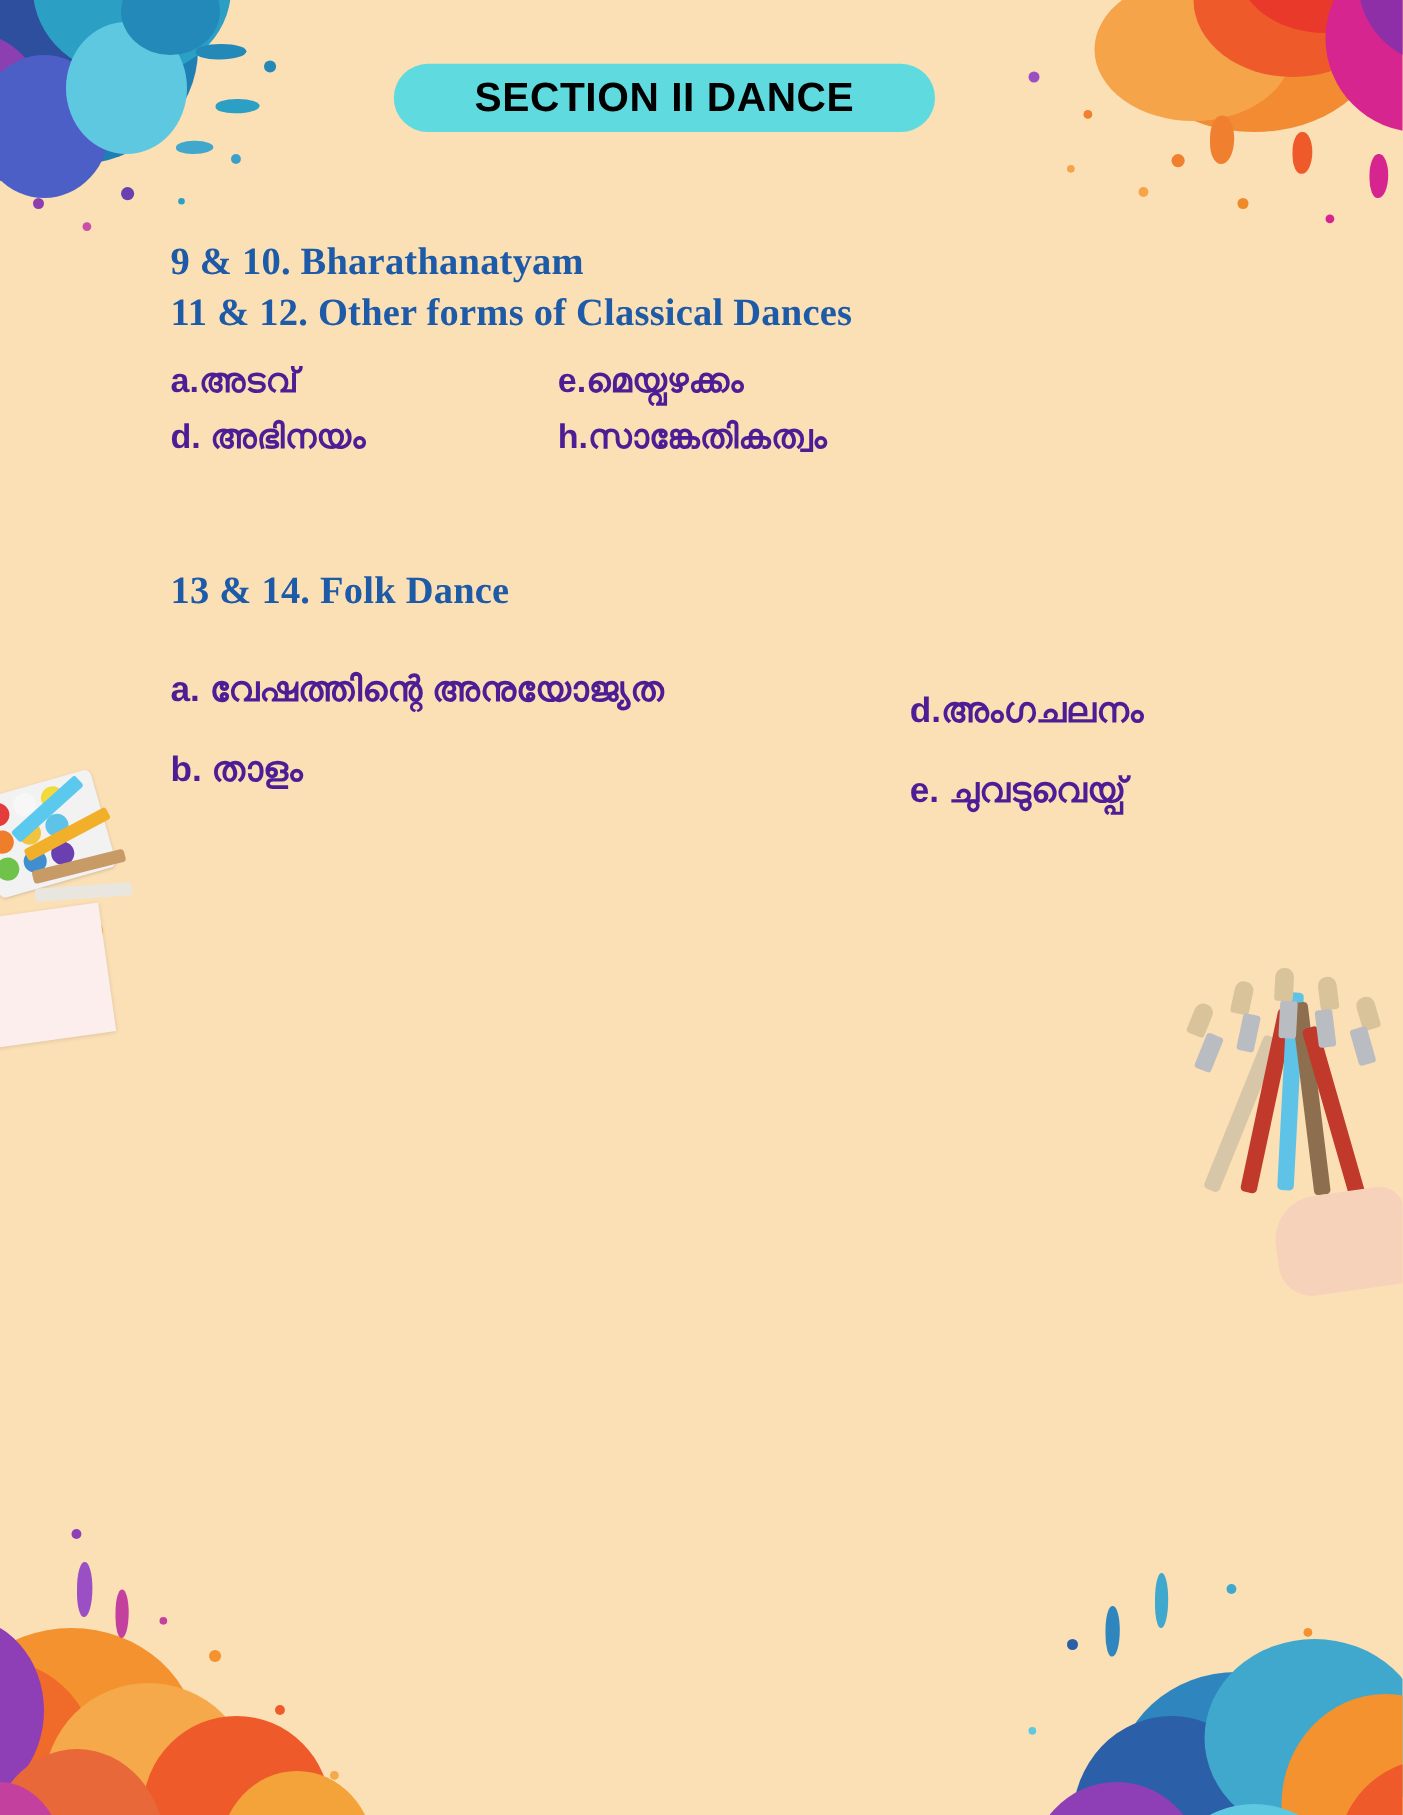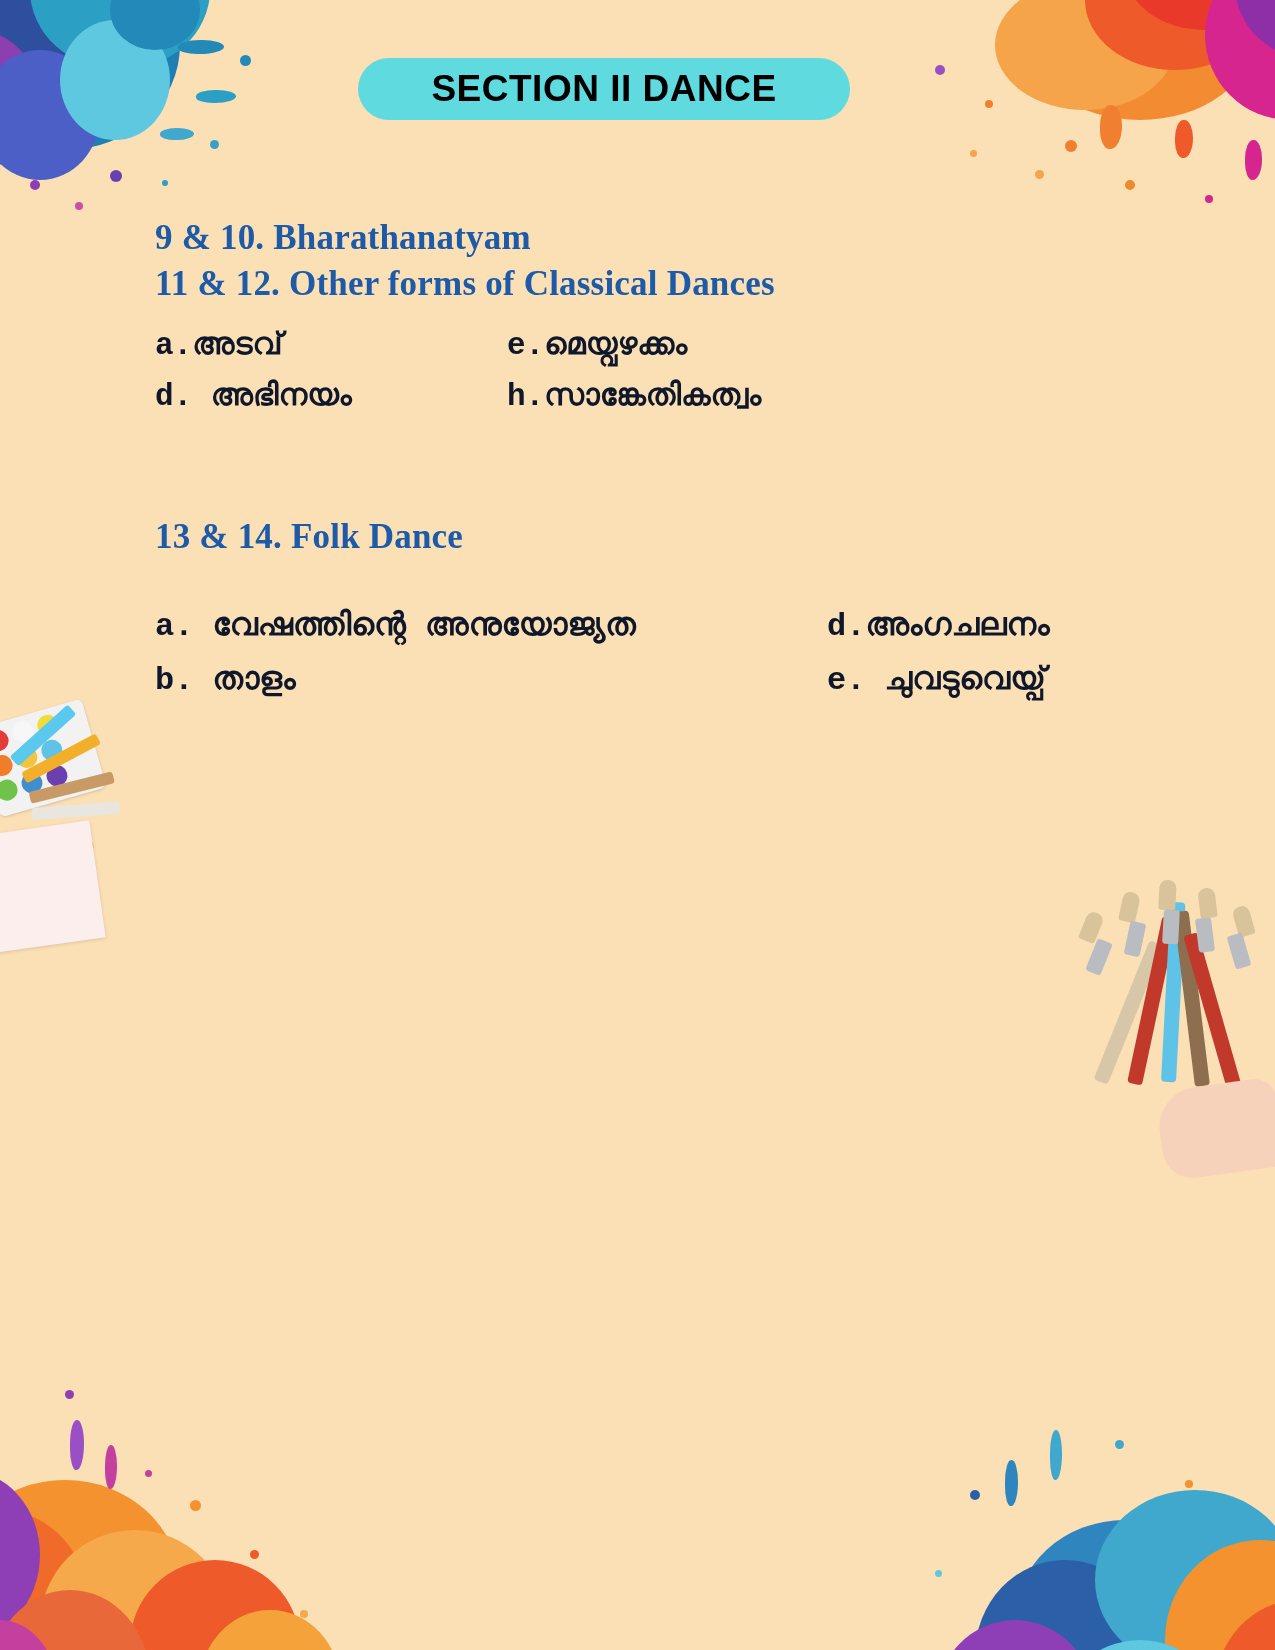--- a/index.html
+++ b/index.html
@@ -42,33 +42,33 @@
   .heading{
     color:#1d5aa8;font-weight:bold;
     font-family:"Liberation Serif", serif;
     font-size:35px;line-height:1.32;letter-spacing:0.2px;
     white-space:nowrap;
   }
   .heading.h-folk{margin-top:0;}
   .list{margin-top:14px;position:relative;}
   .row{display:flex;}
   .cell{
-    color:#0f172a;font-weight:bold;
-    font-family:Liberation Mono, monospace;
+    color:#4c1d95;font-weight:bold;
+    font-family:Liberation Sans, sans-serif;
     font-size:31px;line-height:1.62;white-space:nowrap;
   }
   .col-a{width:352px;}
   .col-b{width:auto;}
 
   .gap{height:92px;}
 
   .folklist{margin-top:40px;}
   .folk-row{display:flex;}
   .folk-a{width:672px;font-size:32px;}
-  .folk-b{font-size:32px;}
+  .folk-b{font-size:32px;margin-top:19px;}
   .folk-row .cell{line-height:1.68;}
 
   
   #art-supplies{position:absolute;left:-14px;top:700px;width:175px;height:250px;}
   .palette{position:absolute;left:0;top:12px;width:110px;height:92px;
     background:#f2f2f2;border-radius:6px;transform:rotate(-16deg);
     box-shadow:0 1px 3px rgba(0,0,0,.15);}
   .pdot{position:absolute;width:21px;height:21px;border-radius:50%;}
   .brush{position:absolute;border-radius:3px;transform-origin:left center;}
   .paper{position:absolute;left:-6px;top:128px;width:118px;height:118px;

